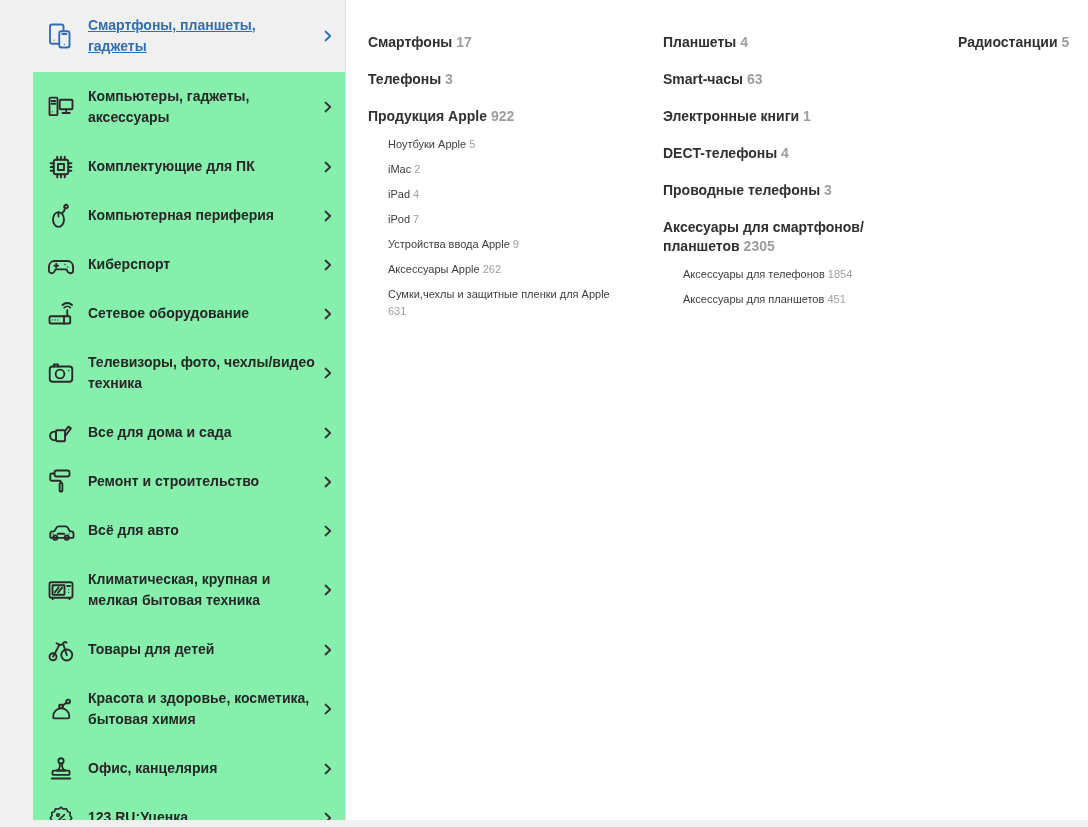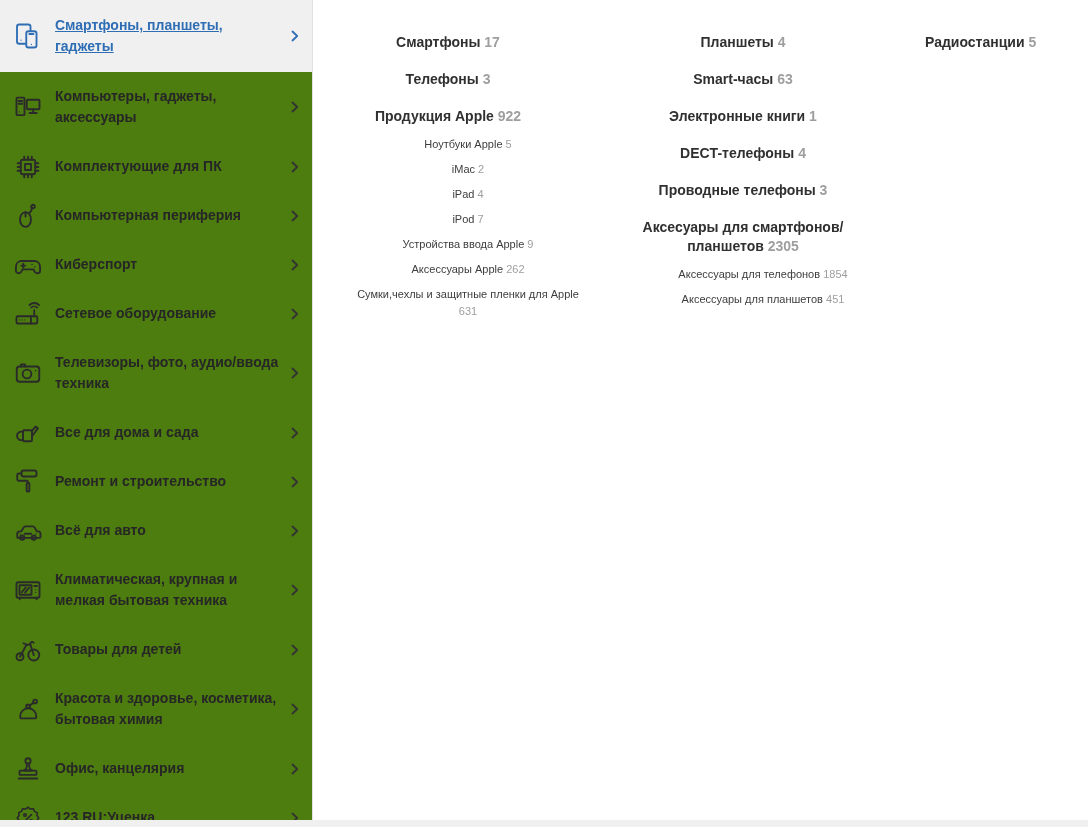--- a/index.html
+++ b/index.html
@@ -7,22 +7,23 @@
     width:1088px; height:827px;
     background:#f0f0f0;
     font-family:"Liberation Sans","DejaVu Sans",sans-serif;
     -webkit-font-smoothing:antialiased;
     overflow:hidden;
   }
   .page { display:flex; height:820px; overflow:hidden; }
 
   
   .sidebar {
+    margin-left:33px;
     width:313px; flex:0 0 313px;
-    background:#4d7c0f;
+    background:#86efac;
     border-right:1px solid #e2e2e2;
     box-sizing:border-box;
   }
   .side-item {
     display:flex; align-items:center;
     padding:14px 13px 14px 11px;
     cursor:pointer; text-decoration:none;
   }
   .side-item.active { background:#f0f0f0; padding-top:15px; padding-bottom:15px; }
   .side-icon {
@@ -40,21 +41,20 @@
   .side-item.active .side-icon,
   .side-item.active .side-chev { color:var(--accent); }
   .side-item.active .side-label { color:var(--accent); text-decoration:underline; }
 
   
   .flyout {
     flex:1; background:#ffffff;
     padding:33px 0 4px 22px;
     display:flex; align-items:flex-start;
     box-sizing:border-box;
-    text-align:center;
   }
   .fcol { width:295px; flex:0 0 295px; }
   .fcol:last-child { width:auto; flex:0 0 auto; }
   .head {
     display:block; max-width:226px;
     font-size:14px; font-weight:700; line-height:19px;
     color:#303030; text-decoration:none;
     margin-bottom:18px; overflow-wrap:break-word;
     cursor:pointer;
   }
@@ -198,21 +198,21 @@
 
   <a class="side-item">
     <span class="side-icon">
           <svg viewBox="0 0 24 24" fill="none" stroke="currentColor" stroke-width="1.5" stroke-linecap="round" stroke-linejoin="round">
             <rect x="3" y="6.8" width="18" height="12.2" rx="2.2"></rect>
             <path d="M6.4 6.8 v-1.7 h3.2 v1.7"></path>
             <circle cx="11.2" cy="12.8" r="3.5"></circle>
             <circle cx="18.1" cy="9.9" r="0.6" fill="currentColor" stroke="none"></circle>
           </svg>
         </span>
-    <span class="side-label">Телевизоры, фото, аудио/ввода техника</span>
+    <span class="side-label">Телевизоры, фото, чехлы/видео техника</span>
     <span class="side-chev">
           <svg width="8" height="12" viewBox="0 0 8 12">
             <polyline points="1.5,1.5 6.2,6 1.5,10.5" fill="none" stroke="currentColor" stroke-width="1.8" stroke-linecap="round" stroke-linejoin="round"></polyline>
           </svg>
         </span>
   </a>
 
   <a class="side-item">
     <span class="side-icon">
           <svg viewBox="0 0 24 24" fill="none" stroke="currentColor" stroke-width="1.5" stroke-linecap="round" stroke-linejoin="round">

